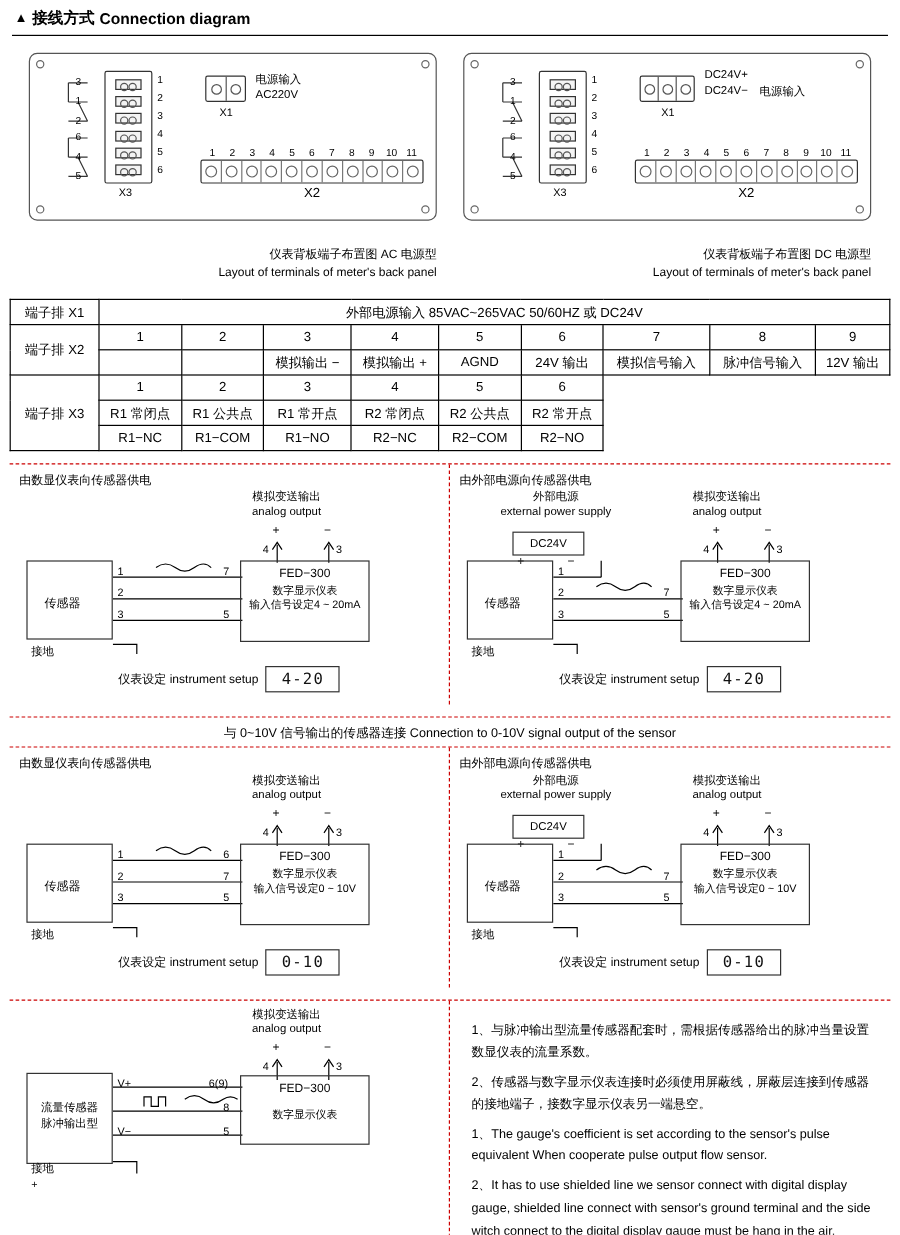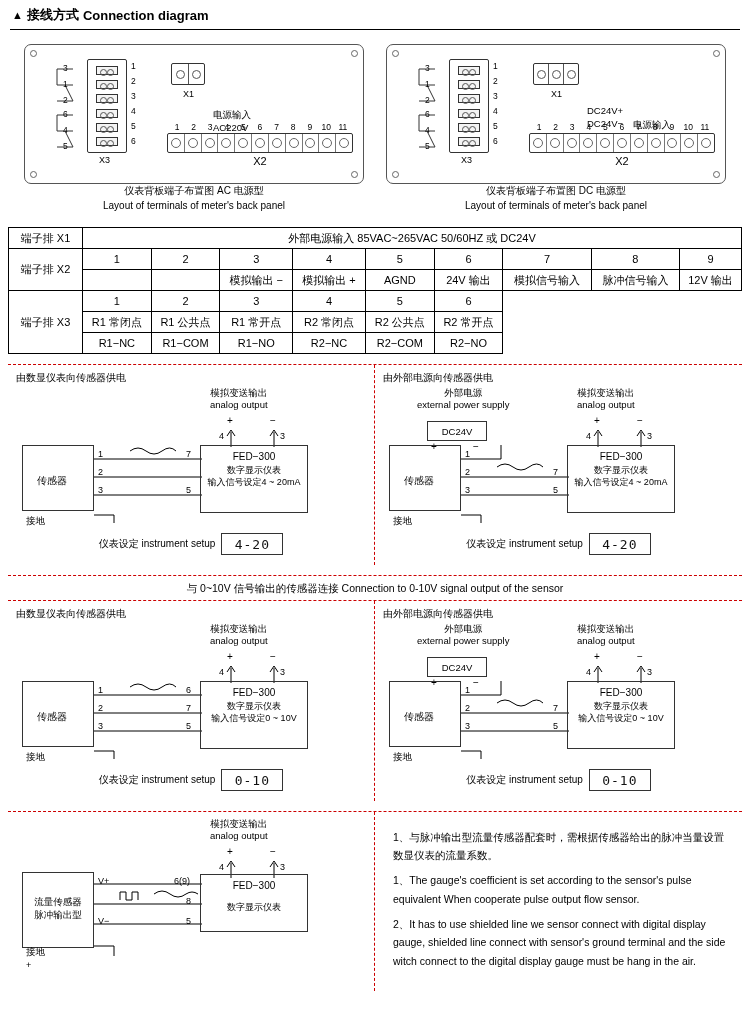--- a/index.html
+++ b/index.html
@@ -44,34 +44,34 @@
   .x3 .lnum-left { left:20px; }
   .x3 .lnum-right { left:88px; }
   .x3-caption { position:absolute; left:56px; top:96px; font-size:9px; }
 
   
   .pwr-term { position:absolute; left:146px; top:18px; width:34px; height:22px; border:1.3px solid #333; border-radius:2px; display:flex; }
   .pwr-term span { flex:1; border-right:1px solid #555; position:relative; }
   .pwr-term span:last-child{ border-right:none; }
   .pwr-term span:after{ content:""; position:absolute; left:50%; top:50%; width:7px; height:7px; margin:-4px 0 0 -4px; border:1px solid #555; border-radius:50%; }
   .pwr-term3 { width:46px; }
-  .pwr-label { position:absolute; font-size:9.5px; line-height:1.35;margin-top:48px; }
+  .pwr-label { position:absolute; font-size:9.5px; line-height:1.35; }
   .x1-caption { position:absolute; font-size:9px; }
 
   
   .x2wrap { position:absolute; left:142px; bottom:16px; width:186px; }
   .x2-nums { display:flex; font-size:8.5px; justify-content:space-between; padding:0 2px 1px 2px; }
   .x2-nums span { width:16px; text-align:center; }
   .x2-strip { display:flex; border:1.3px solid #333; border-radius:2px; height:20px; }
   .x2-strip i { flex:1; border-right:1px solid #777; position:relative; }
   .x2-strip i:last-child { border-right:none; }
   .x2-strip i:after{ content:""; position:absolute; left:50%; top:50%; width:8px;height:8px;margin:-5px 0 0 -5px; border:1px solid #666; border-radius:50%; }
   .x2-caption { text-align:center; font-size:11px; margin-top:2px; }
 
-  .panel-cap { text-align:center; font-size:10px; line-height:1.45; margin-top:0; }
+  .panel-cap { text-align:right; font-size:10px; line-height:1.45; margin-top:22px; }
 
   
   table.tbl { border-collapse:collapse; width:734px; margin:14px auto 0 auto; font-size:11px; }
   table.tbl td { border:1px solid #000; text-align:center; height:21px; padding:1px 2px; }
   td.rowhead { width:74px; font-size:11px; }
 
   
   .sec { width:734px; margin:10px auto 0 auto; border-top:1px dashed #c00; padding-top:0; }
   .sec-title { text-align:center; font-size:10.5px; padding:6px 0 4px 0; border-bottom:1px dashed #c00; }
   .sec-body { display:flex; }
@@ -589,20 +589,21 @@
           <div class="meter-box" style="top:56px; height:58px;">
             <b>FED−300</b>
             <div style="margin-top:8px;">数字显示仪表</div>
           </div>
         </div>
       </div>
 
       <div class="half">
         <div class="notes">
           <p>1、与脉冲输出型流量传感器配套时，需根据传感器给出的脉冲当量设置数显仪表的流量系数。</p>
+          <p>2、传感器与数字显示仪表连接时必须使用屏蔽线，屏蔽层连接到传感器的接地端子，接数字显示仪表另一端悬空。</p>
           <p class="en">1、The gauge's coefficient is set according to the sensor's pulse equivalent When cooperate pulse output flow sensor.</p>
           <p class="en">2、It has to use shielded line we sensor connect with digital display gauge, shielded line connect with sensor's ground terminal and the side witch connect to the digital display gauge must be hang in the air.</p>
         </div>
       </div>
     </div>
   </div>
 
 </div>
 
 </body></html>

